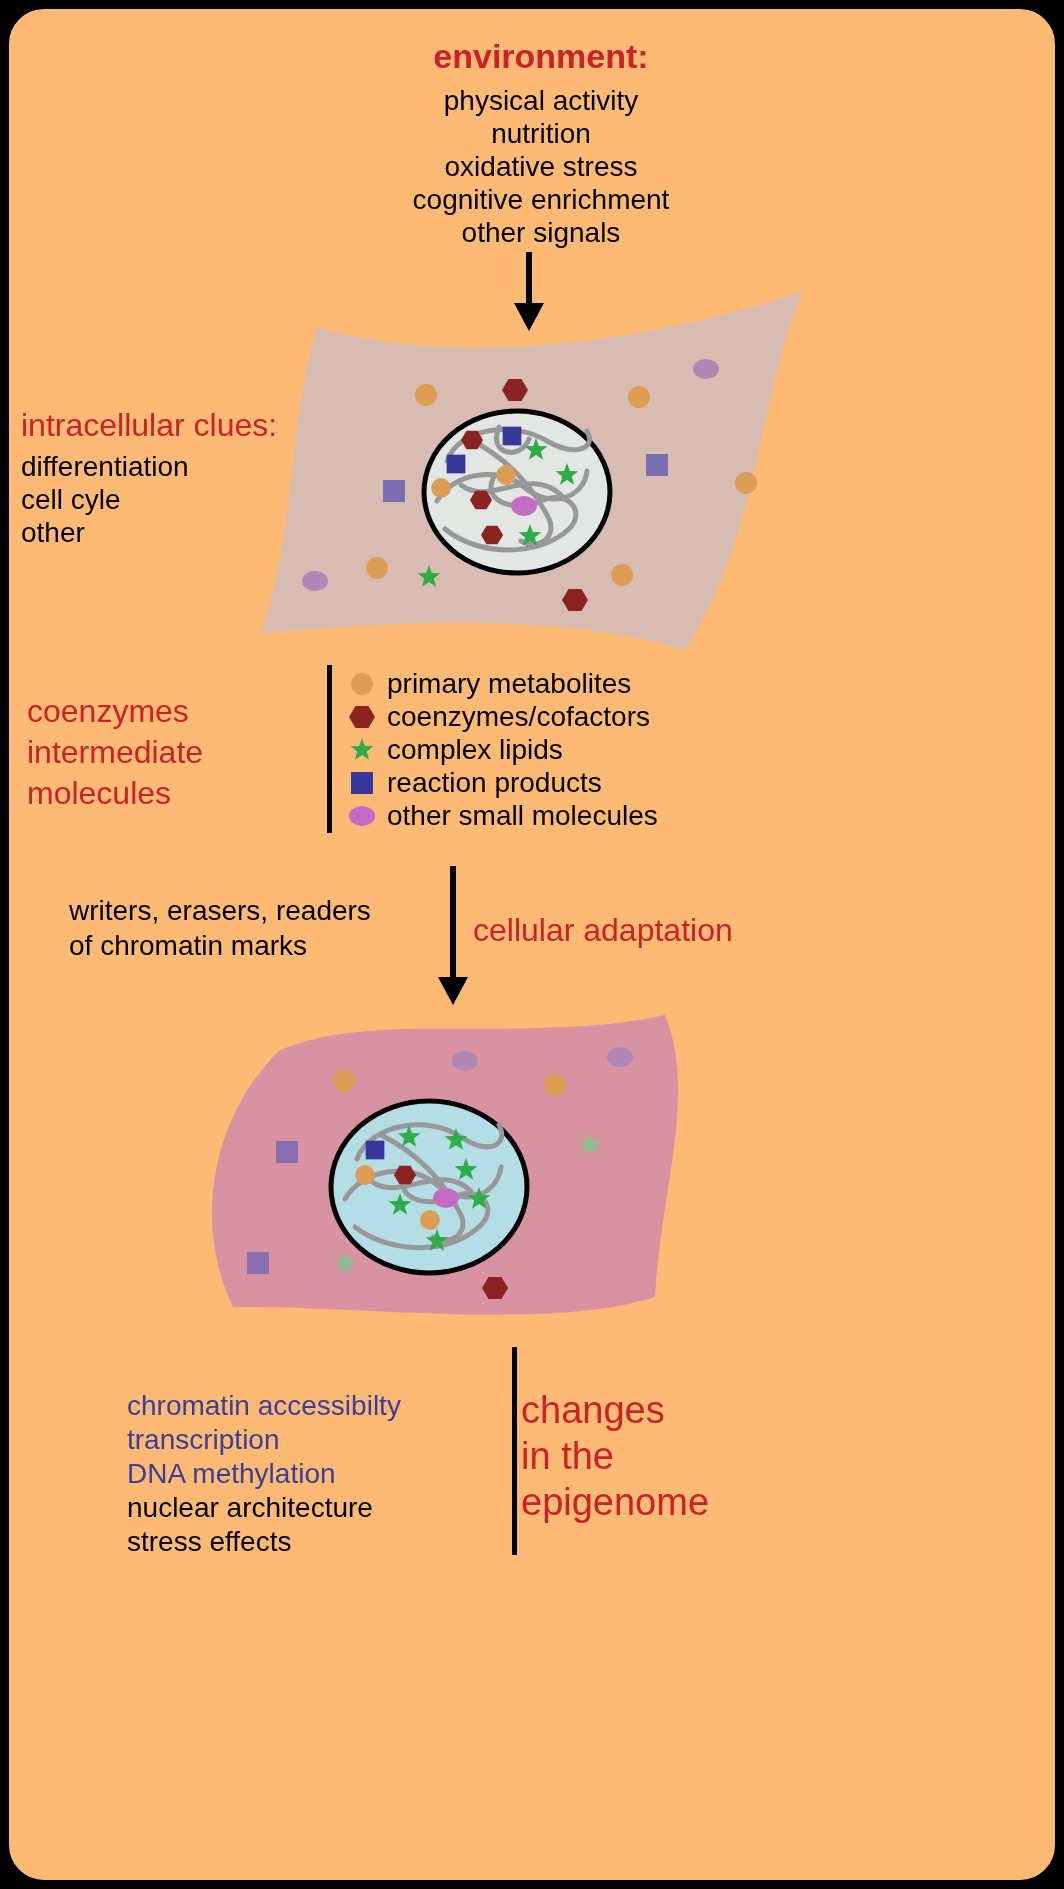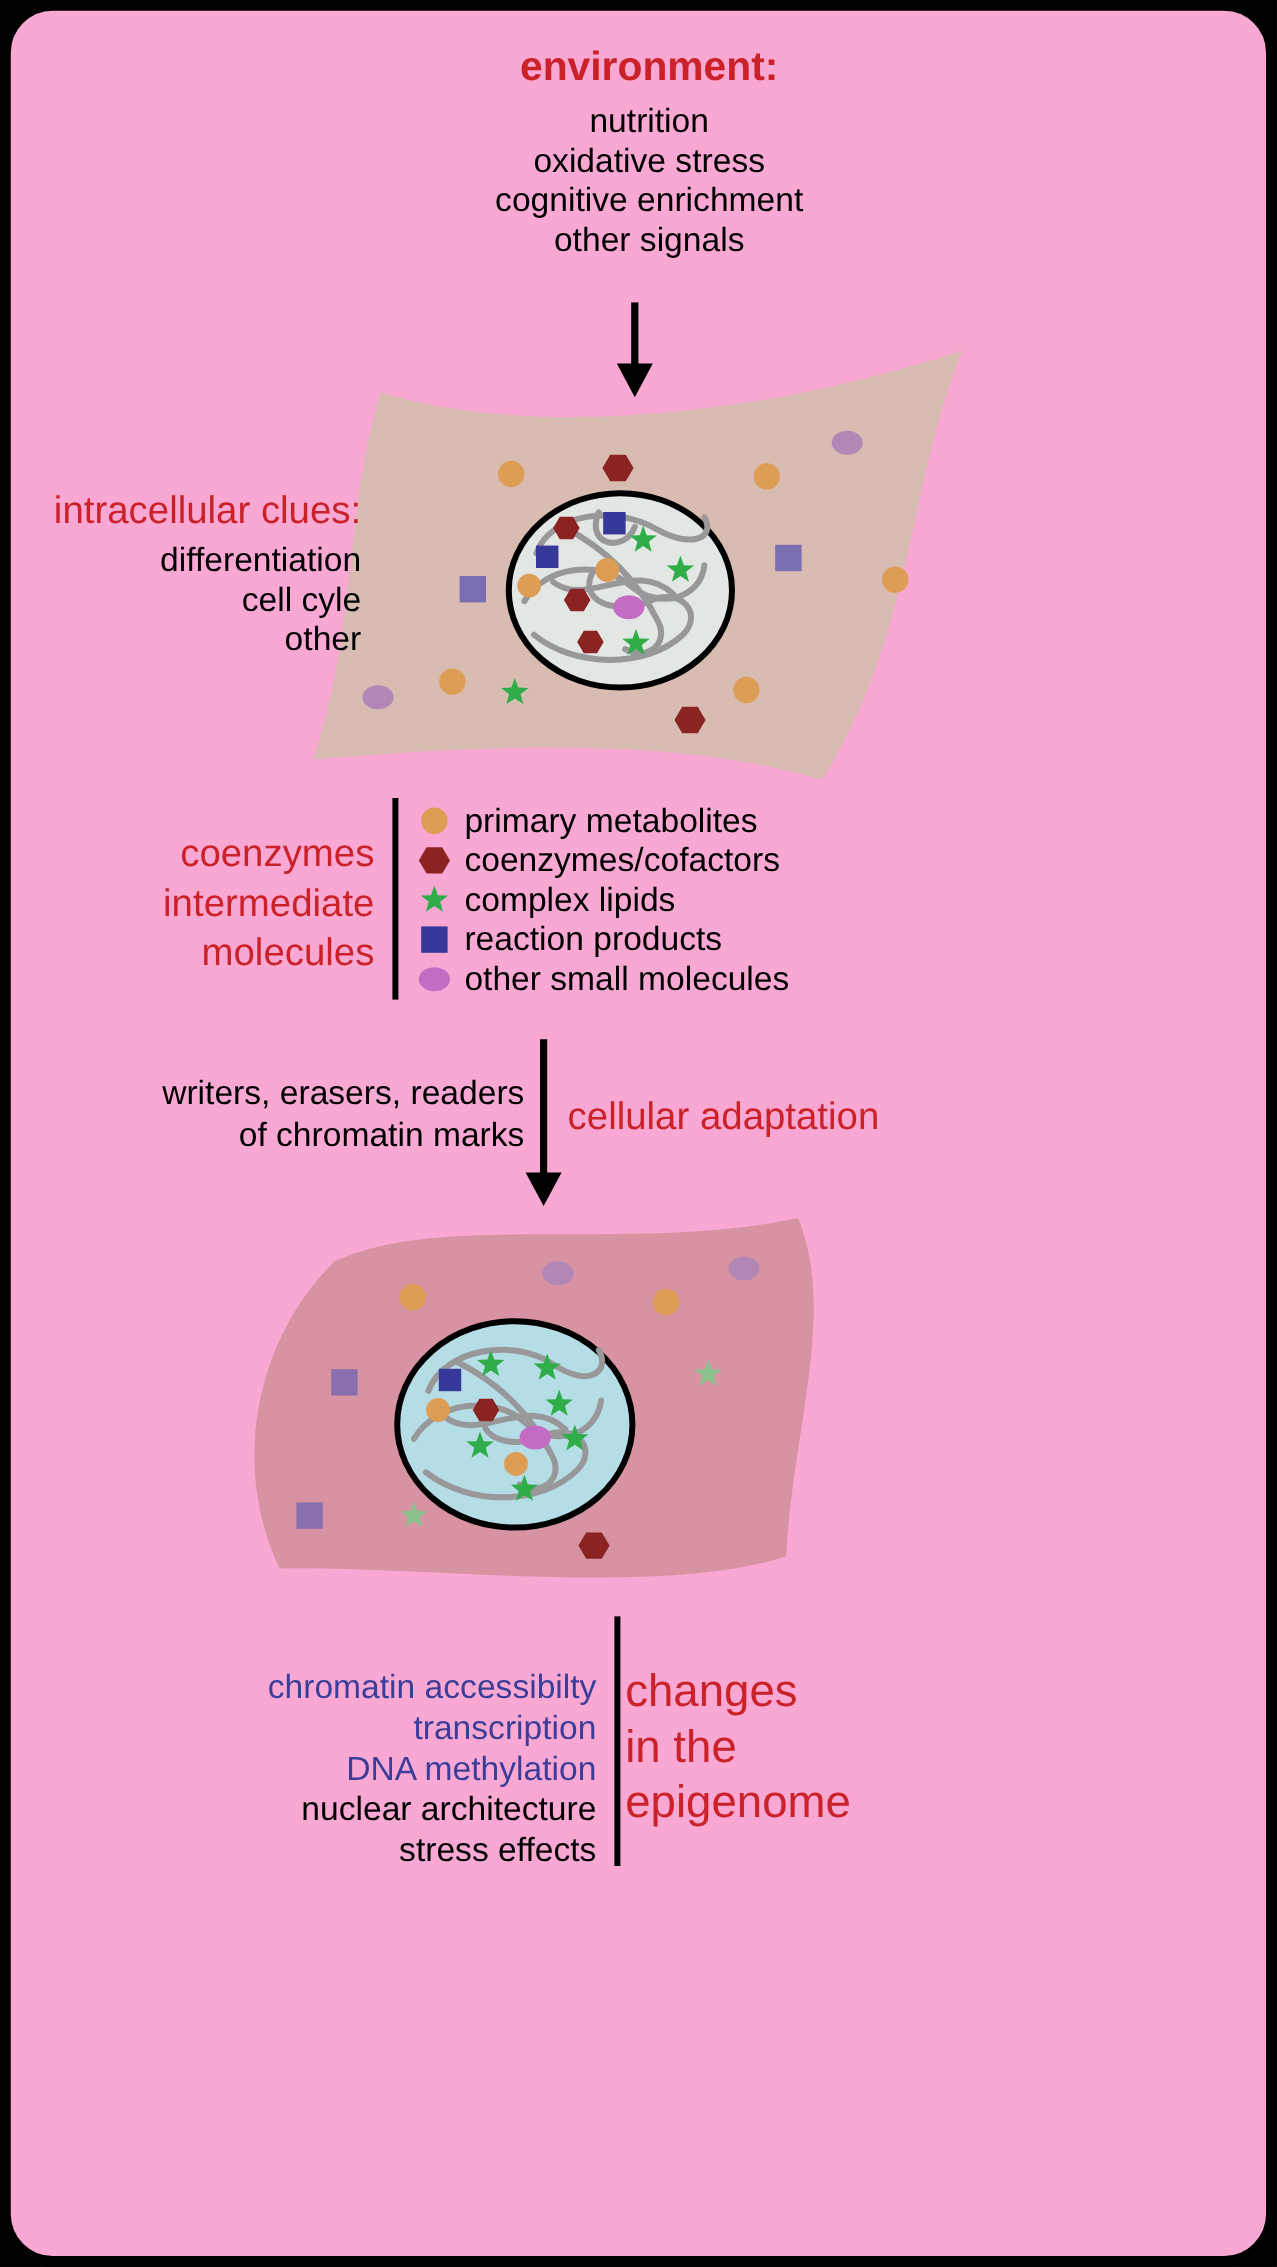--- a/index.html
+++ b/index.html
@@ -4,31 +4,31 @@
 <style>
   :root{
     --red:#cb2128;
     --blue:#3b3e99;
     --black:#000;
   }
   html,body{margin:0;padding:0;background:#000;}
   #figure{
     position:relative;
     width:1064px;height:1889px;
-    background:#f9a8d4;
+    background:#fdba74;
     border:9px solid #000;
     border-radius:44px;
     box-sizing:border-box;
     overflow:hidden;
     font-family:"Liberation Sans","DejaVu Sans",sans-serif;
     color:#000;
   }
   .abs{position:absolute;}
   .center{text-align:center;}
-  .right{text-align:right;}
+  .right{text-align:left;}
   .red{color:var(--red);}
   .blue{color:var(--blue);}
   .body-text{font-size:28px;line-height:33px;}
   .env-title{font-size:34px;font-weight:600;margin-bottom:8px;}
   .subhead{font-size:32px;font-weight:500;}
   .legend-title{font-size:32px;font-weight:500;line-height:41px;}
   .legend-row{display:flex;align-items:center;gap:12px;height:33px;text-align:center;}
   .legend-row svg{flex:0 0 auto;display:block;}
   .legend-label{font-size:28px;white-space:nowrap;}
   .vline{position:absolute;width:5px;background:#000;}
@@ -133,20 +133,21 @@
         <use href="#circ" fill="#dd9d55" transform="translate(356,1166) scale(0.9)"></use>
         <use href="#circ" fill="#dd9d55" transform="translate(421,1211) scale(0.9)"></use>
         <use href="#hex" fill="#8c2323" transform="translate(396,1166) scale(0.85)"></use>
         <use href="#elli" fill="#c46bc4" transform="translate(437,1189)"></use>
       </g>
     </g>
   </svg>
 
   <div class="abs center" style="left:282px;top:28px;width:500px;">
     <div class="env-title red">environment:</div>
+    <div class="body-text">physical activity</div>
     <div class="body-text">nutrition</div>
     <div class="body-text">oxidative stress</div>
     <div class="body-text">cognitive enrichment</div>
     <div class="body-text">other signals</div>
   </div>
 
   <div class="abs right" style="left:12px;top:398px;width:280px;">
     <div class="subhead red" style="margin-bottom:6px;">intracellular clues:</div>
     <div class="body-text">differentiation</div>
     <div class="body-text">cell cyle</div>

